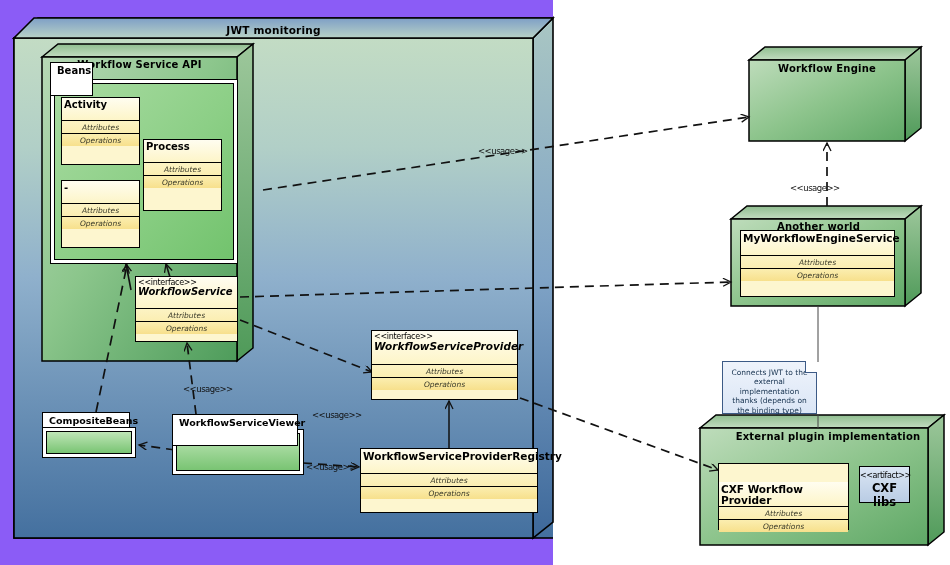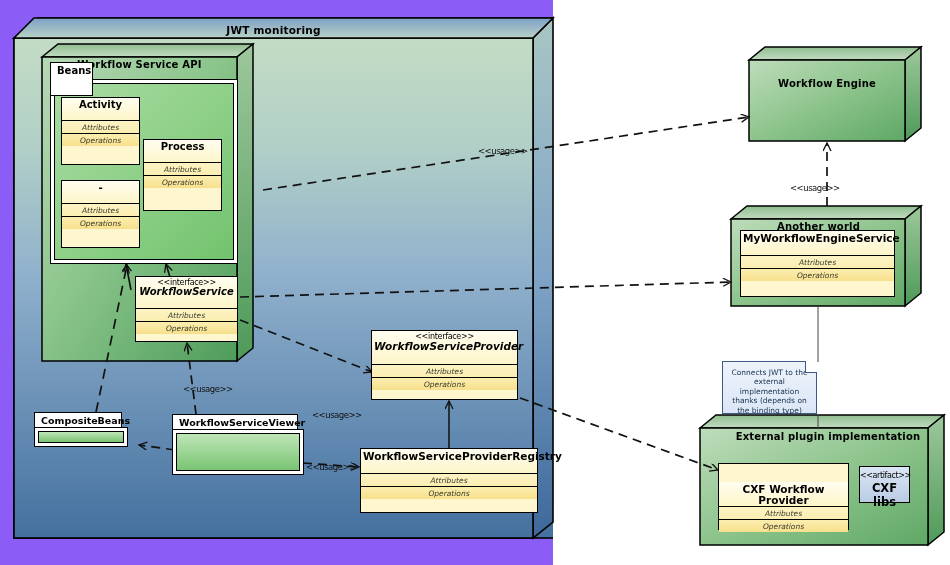--- a/index.html
+++ b/index.html
@@ -17,21 +17,21 @@
     color:#000;
     letter-spacing:.2px;
     pointer-events:none;
   }
 
   
   .umlclass{position:absolute;border:1.4px solid #000;box-sizing:border-box;background:#fdf6cf;}
   .umlclass .cname{
     background:linear-gradient(180deg,#fffdf0 0%,#fdf5c8 100%);
     border-bottom:1.4px solid #000;
-    text-align:center;font-weight:bold;color:#000;
+    font-weight:bold;color:#000;
     padding:2px 2px 3px;
     line-height:1.05;
   }
   .umlclass .stereo{display:block;font-weight:normal;font-size:8px;letter-spacing:-.3px;}
   .umlclass .cname .nm{display:block;font-style:italic;}
   .umlclass .cname.plain .nm{font-style:normal;}
   .umlclass .attrs{
     background:linear-gradient(180deg,#fcf3c4 0%,#fbeeb2 100%);
     border-bottom:1.4px solid #000;
     text-align:center;font-style:italic;color:#3a3a2a;
@@ -275,29 +275,29 @@
     <div class="cname" style="height:26px;font-size:10px;">
       <span class="stereo">&lt;&lt;interface&gt;&gt;</span>
       <span class="nm">WorkflowService</span>
     </div>
     <div class="attrs">Attributes</div>
     <div class="ops">
       <div class="ohdr">Operations</div>
     </div>
   </div>
 
-  <div class="pkg" style="left:34px;top:412px;width:94px;height:35px;border-radius:20px;">
+  <div class="pkg" style="left:42px;top:412px;width:94px;height:46px;border-radius:20px;">
     <div class="tab" style="font-size:9.5px;width:88px;height:16px;line-height:13px;">CompositeBeans</div>
     <div class="body" style="top:15px;">
       <div class="inner"></div>
     </div>
   </div>
 
   <div class="pkg" style="left:172px;top:414px;width:132px;height:61px;">
-    <div class="tab" style="font-size:9.5px;width:126px;height:16px;line-height:13px;">WorkflowServiceViewer</div>
+    <div class="tab" style="font-size:9.5px;width:126px;height:32px;line-height:13px;">WorkflowServiceViewer</div>
     <div class="body" style="top:15px;">
       <div class="inner"></div>
     </div>
   </div>
 
   <div class="umlclass" style="left:371px;top:330px;width:147px;height:70px;">
     <div class="cname" style="height:28px;font-size:10.5px;">
       <span class="stereo">&lt;&lt;interface&gt;&gt;</span>
       <span class="nm">WorkflowServiceProvider</span>
     </div>
@@ -310,21 +310,21 @@
   <div class="umlclass" style="left:360px;top:448px;width:178px;height:65px;">
     <div class="cname plain" style="font-size:10.5px;height:19px;">
       <span class="nm">WorkflowServiceProviderRegistry</span>
     </div>
     <div class="attrs">Attributes</div>
     <div class="ops">
       <div class="ohdr">Operations</div>
     </div>
   </div>
 
-  <div class="node" style="left:749px;top:60px;width:156px;height:20px;margin-top:15px;">
+  <div class="node" style="left:749px;top:60px;width:156px;height:20px;">
     <div class="title" style="font-size:10px;top:3px;">Workflow Engine</div>
   </div>
 
   <div class="node" style="left:731px;top:219px;width:175px;height:20px;">
     <div class="title" style="font-size:10px;top:2px;">Another world</div>
   </div>
 
   <div class="umlclass" style="left:740px;top:230px;width:155px;height:67px;">
     <div class="cname plain" style="font-size:10.5px;height:19px;">
       <span class="nm">MyWorkflowEngineService</span>

